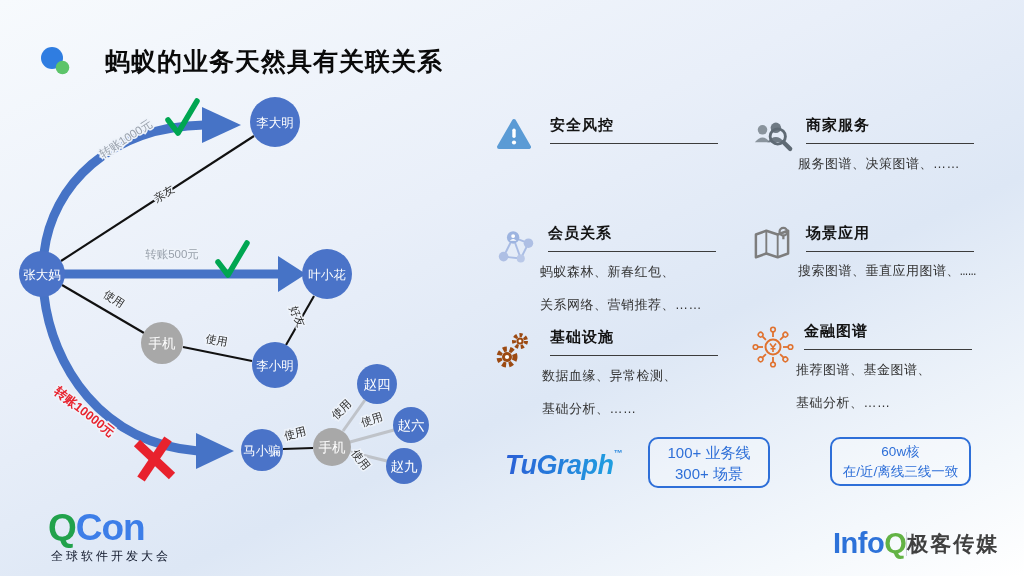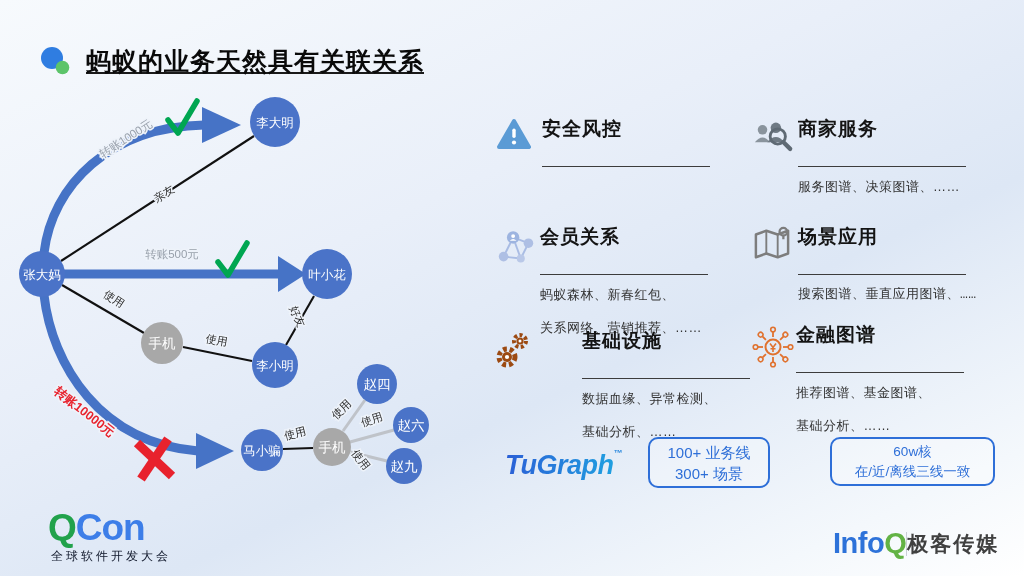--- a/index.html
+++ b/index.html
@@ -5,21 +5,21 @@
   * { margin:0; padding:0; box-sizing:border-box; }
   html,body { width:1024px; height:576px; overflow:hidden; }
   body {
     font-family:"Liberation Sans","DejaVu Sans",sans-serif;
     background:linear-gradient(155deg,#f7fafd 0%,#e9eff9 38%,#dde7f5 62%,#f4f8fc 88%,#ffffff 100%);
     position:relative; color:#1a1a1a;
   }
   .slide { position:absolute; inset:0; }
 
   
-  .hdr { position:absolute; left:38px; top:44px; display:flex; align-items:center; gap:12px;text-decoration:underline; }
+  .hdr { position:absolute; left:38px; top:44px; display:flex; align-items:center; gap:31px; }
   .hdr h1 { font-size:25px; font-weight:700; color:#0a0a0a; letter-spacing:1px; }
 
   
   svg.graph { position:absolute; left:0; top:85px; width:470px; height:430px; }
   .flow   { stroke:#4673c6; stroke-width:9; fill:none; }
   .flowhead { fill:#4673c6; }
   .rel    { stroke:#111; stroke-width:2.1; }
   .rel.gray { stroke:#bfc3c9; stroke-width:3; }
   .nb     { fill:#4a73c8; }
   .ng     { fill:#a8a8a8; }
@@ -28,38 +28,38 @@
   .lbl    { font-size:11px; fill:#2b2b2b; text-anchor:middle; font-weight:500;
             stroke:#eef3fa; stroke-width:3px; paint-order:stroke; }
   .lbl-gray { fill:#98a0ab; font-size:11.5px; }
   .lbl-red  { fill:#e8222d; font-weight:700; font-size:12.5px; }
   .check  { stroke:#00a651; stroke-width:5.5; fill:none; stroke-linecap:round; stroke-linejoin:round; }
   .cross line { stroke:#e8222d; stroke-width:9; }
 
   
   .section { position:absolute; display:flex; }
   .section .icn { width:46px; flex:0 0 46px; padding-top:2px; }
-  .sec-title { font-size:19px; font-weight:600; color:#141414; width:168px;
-               padding-bottom:24px; border-bottom:1.5px solid #3c3c3c; letter-spacing:1px; }
+  .sec-title { font-size:15px; font-weight:600; color:#141414; width:168px;
+               padding-bottom:8px; border-bottom:1.5px solid #3c3c3c; letter-spacing:1px;margin-left:8px; }
   .sec-desc  { font-size:13px; color:#333; line-height:27px; margin-top:6px; letter-spacing:0.5px; }
   .sec-desc:empty { display:none; }
 
   
   .tugraph { position:absolute; left:505px; top:448px; font-size:27px; font-weight:800;
              font-style:italic; letter-spacing:-0.5px; color:#2485dd;text-align:center; }
   @supports (-webkit-background-clip:text) {
     .tugraph .grad { background:linear-gradient(90deg,#2b5fd6 0%,#1f9fe0 100%);
                      -webkit-background-clip:text; background-clip:text; color:transparent; }
   }
   .tugraph sup { font-size:9px; font-style:normal; color:#2485dd; vertical-align:18px; }
   .statbox { position:absolute; border:2px solid #2e6fd8; border-radius:10px; color:#2e6fd8;
              display:flex; flex-direction:column; align-items:center; justify-content:center;
              font-weight:500; background:rgba(255,255,255,0.25); }
   .statbox.b1 { left:648px; top:437px; width:122px; height:51px; font-size:15px; line-height:21px; }
-  .statbox.b2 { left:830px; top:437px; width:165px; height:49px; font-size:13.5px; line-height:20px; }
+  .statbox.b2 { left:830px; top:437px; width:141px; height:49px; font-size:13.5px; line-height:20px; }
 
   
   .qcon { position:absolute; left:48px; top:510px; }
   .qcon-word { font-size:37px; font-weight:800; letter-spacing:-1px; line-height:36px; }
   .qcon-word .q { color:#21a24b; } .qcon-word .rest { color:#3d7ee8; }
   .qcon-sub { font-size:12px; color:#0f172a; letter-spacing:3px; margin-top:2px; padding-left:3px; }
   .infoq { position:absolute; left:833px; top:527px; display:flex; align-items:center; }
   .infoq-word { font-size:29px; font-weight:800; letter-spacing:-0.5px; }
   .infoq-word .info { color:#2d72d9; } .infoq-word .q { color:#63b345; }
   .infoq-div { width:1px; height:24px; background:#c9ced6; }
@@ -224,21 +224,21 @@
         <path d="M33 10 L33 14" stroke="#7d7d7d" stroke-width="2.4"></path>
       </svg>
     </div>
     <div>
       <div class="sec-title">场景应用</div>
       <div class="sec-desc">搜索图谱、垂直应用图谱、……</div>
 
     </div>
   </div>
 
-  <div class="section" style="left:496px;top:328px;gap:40px;">
+  <div class="section" style="left:496px;top:328px;">
     <div class="icn">
       <svg width="34" height="40" viewBox="0 0 34 40">
         <circle cx="24" cy="11" r="6" fill="none" stroke="#9c4a12" stroke-width="4" stroke-dasharray="3 2.4"></circle>
         <circle cx="24" cy="11" r="3.6" fill="#9c4a12"></circle>
         <circle cx="24" cy="11" r="1.5" fill="#fff"></circle>
         <circle cx="11" cy="27" r="8" fill="none" stroke="#9c4a12" stroke-width="5" stroke-dasharray="3.8 2.9"></circle>
         <circle cx="11" cy="27" r="5" fill="#9c4a12"></circle>
         <circle cx="11" cy="27" r="2.1" fill="#fff"></circle>
       </svg>
     </div>

